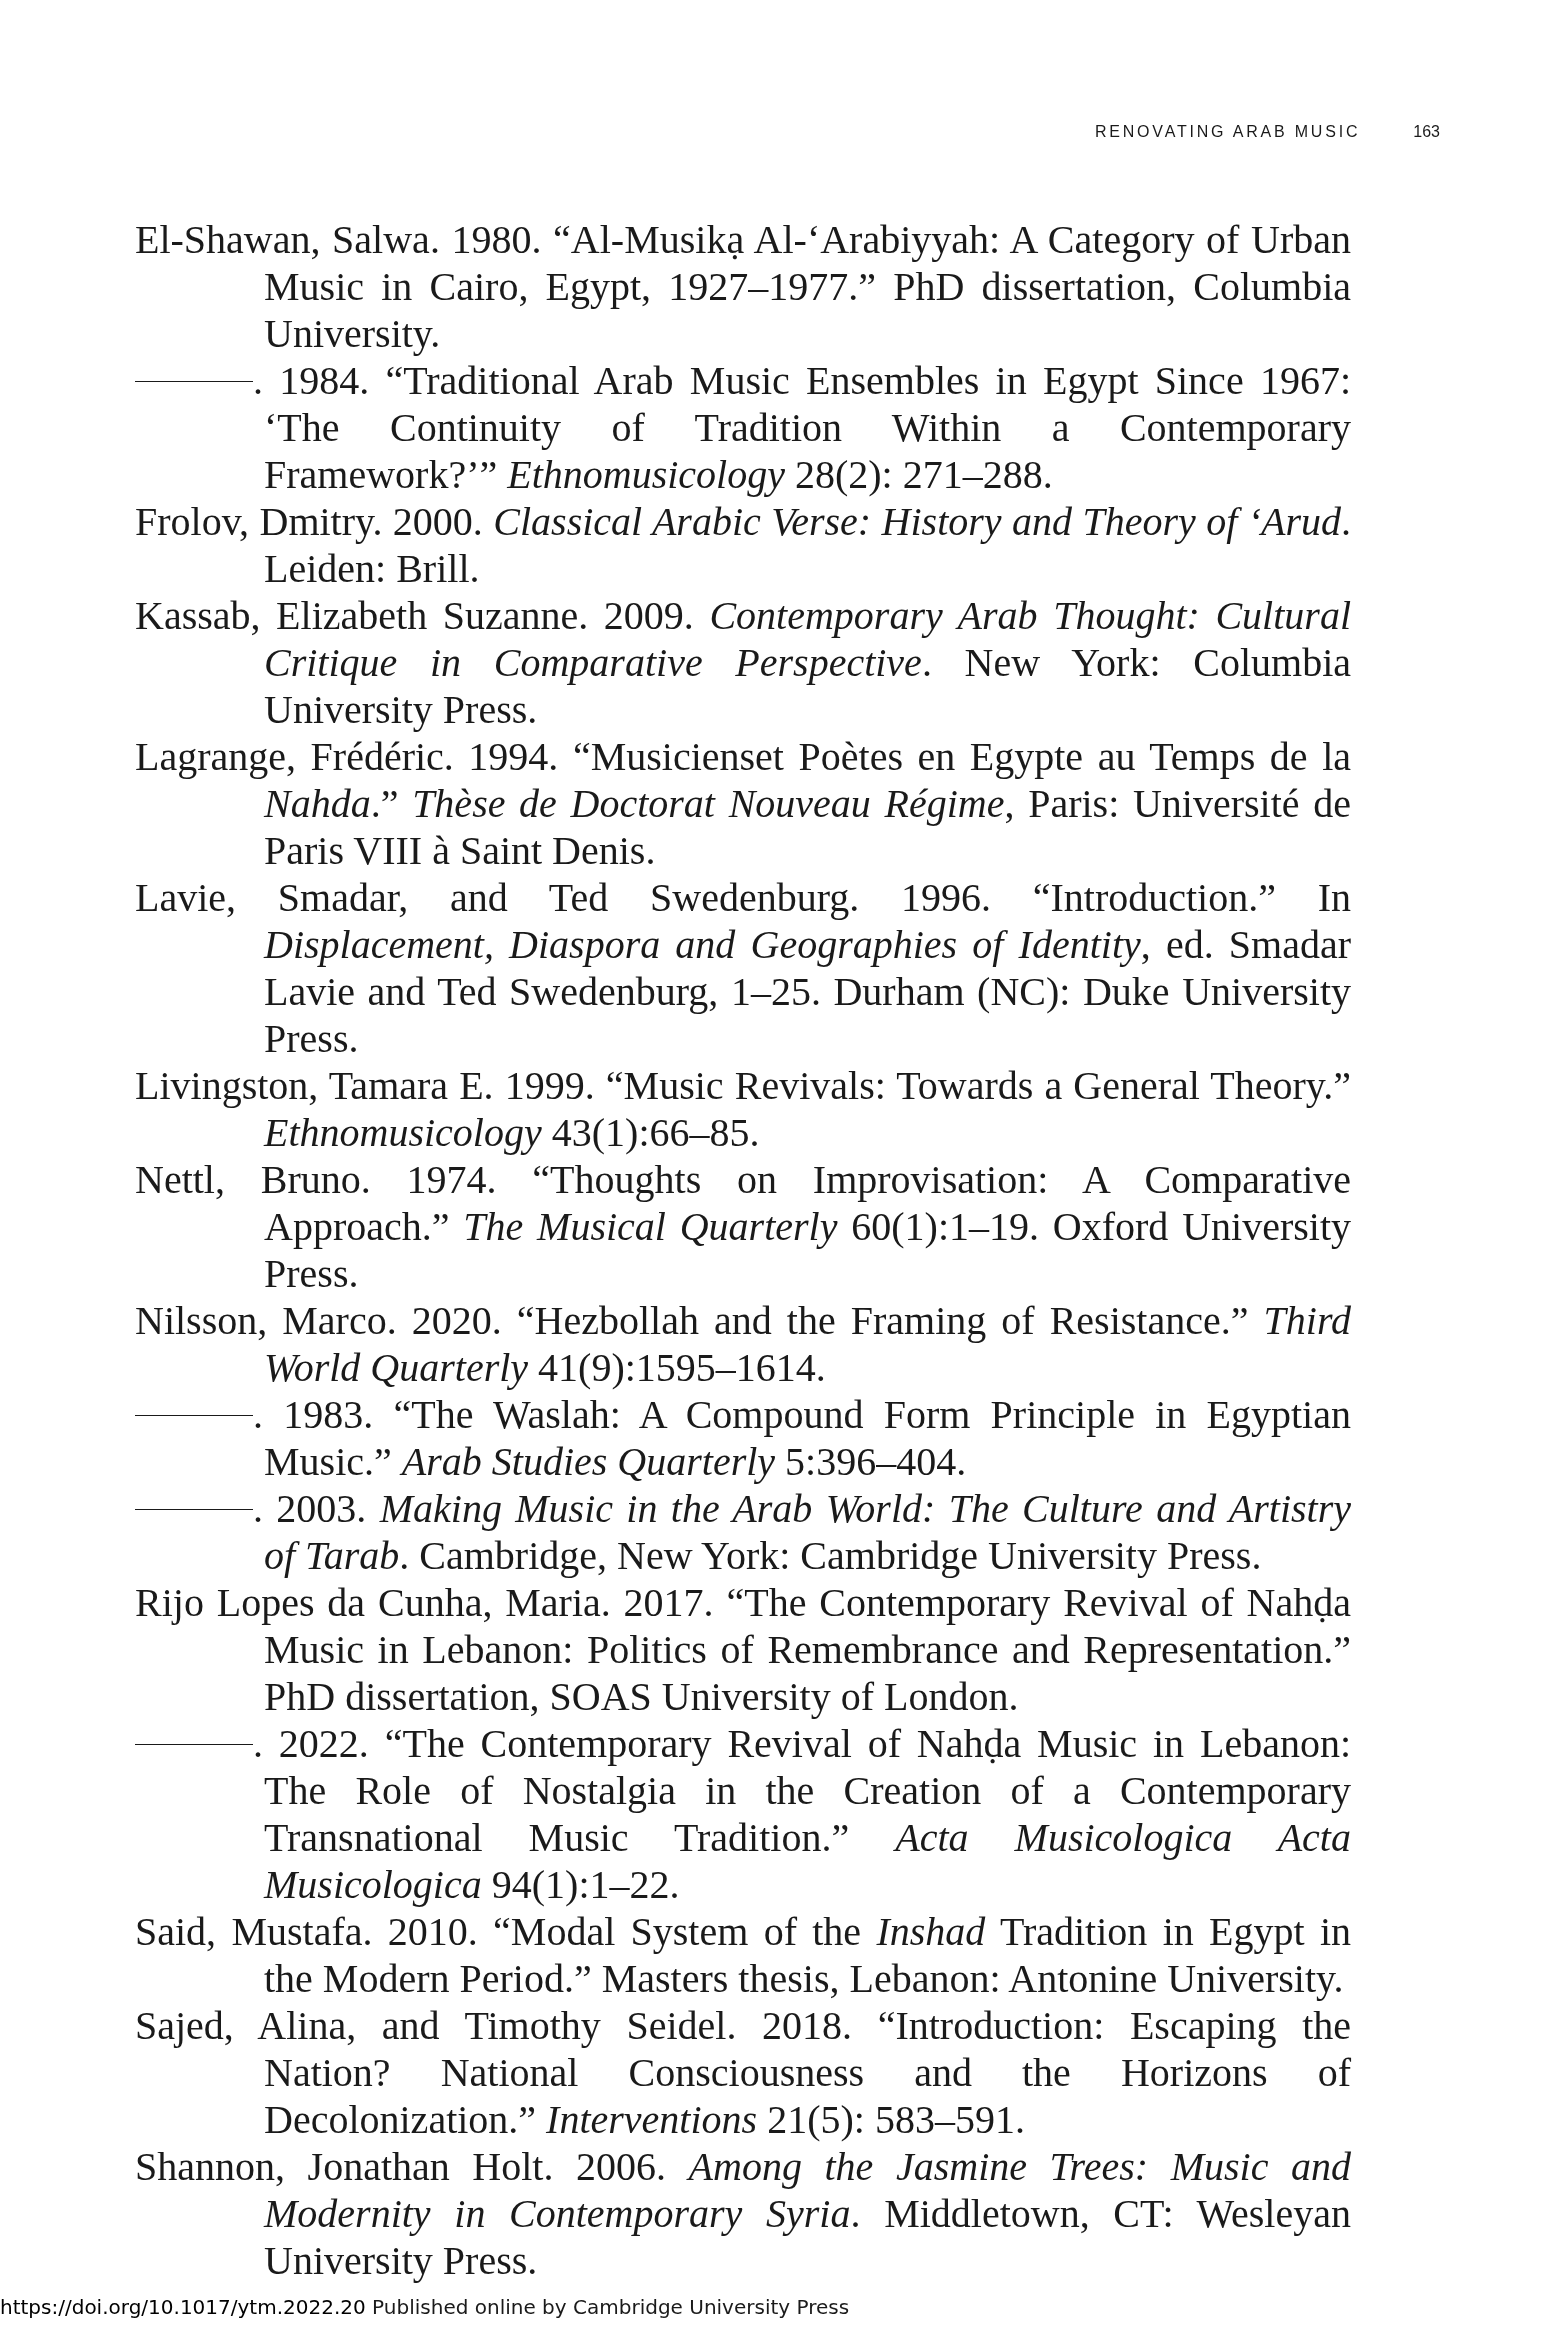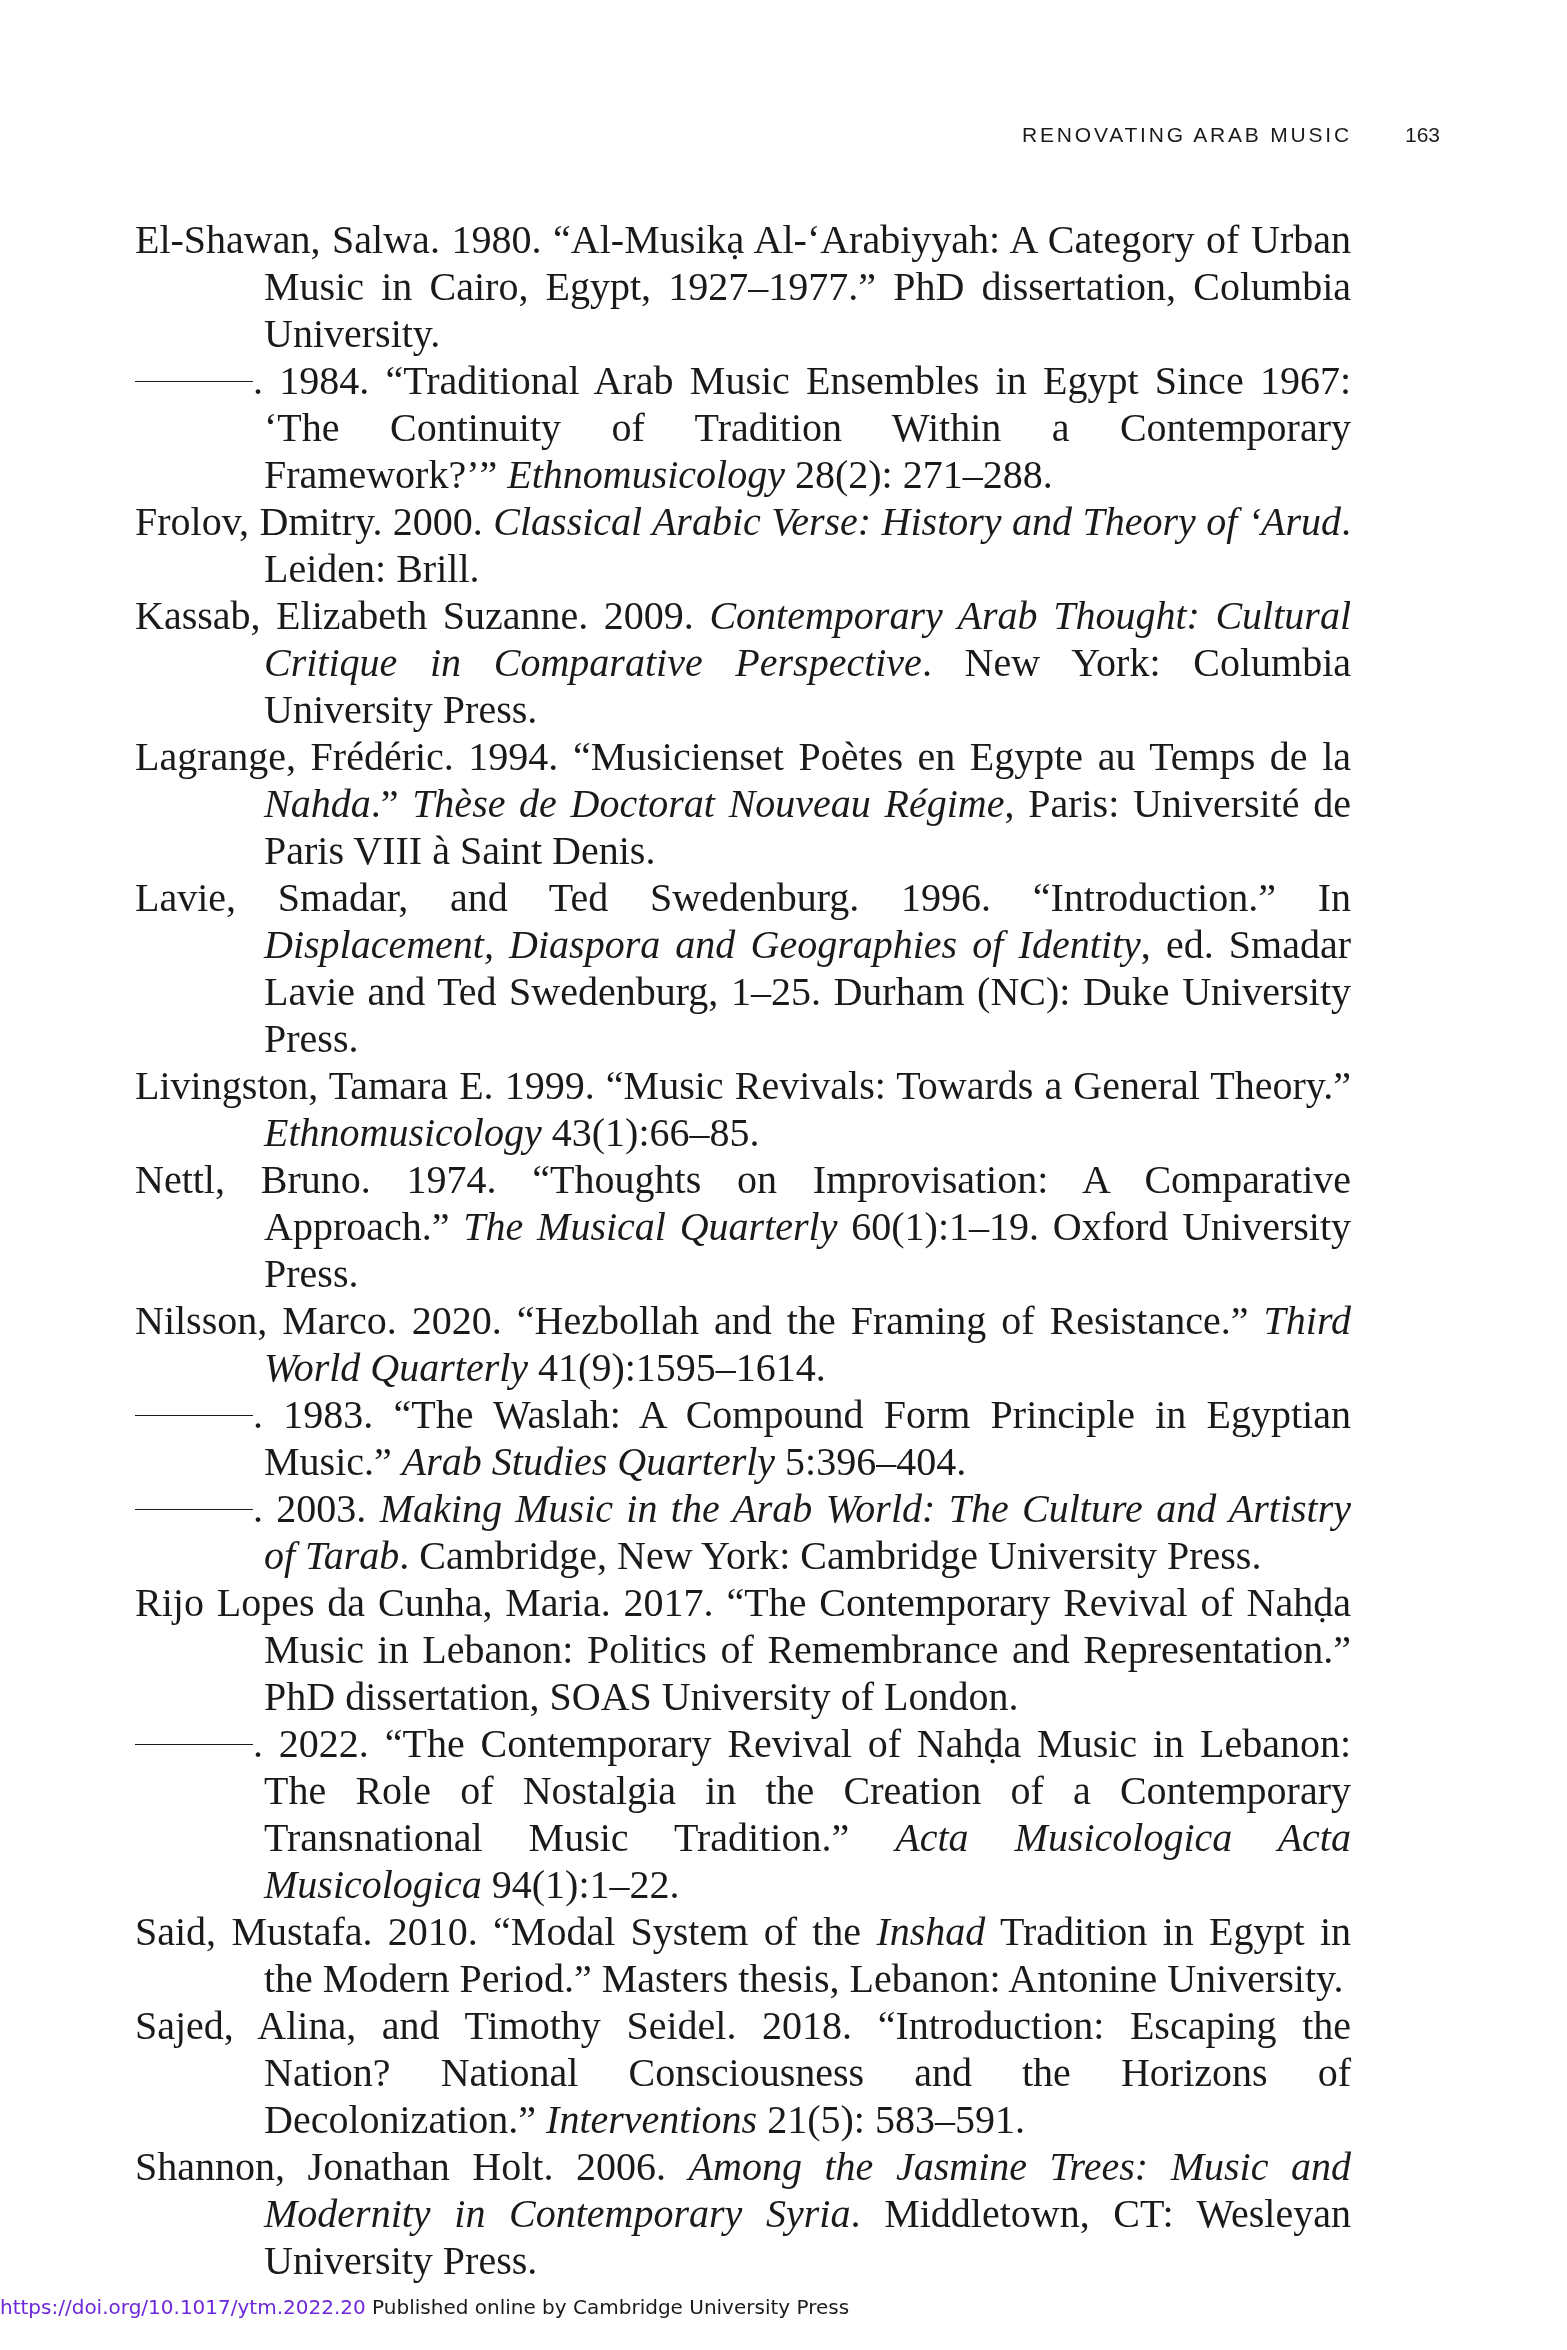--- a/index.html
+++ b/index.html
@@ -1,34 +1,34 @@
 <!DOCTYPE html>
 <html style="font-size:14.7px"><head>
   <meta charset="utf-8">
   <style>
     html, body { margin: 0; padding: 0; background: #ffffff; }
     body { width: 1568px; height: 2351px; position: relative; overflow: hidden; color: #1a1a1a; }
     .running-head {
       position: absolute; top: 123px; left: 918px; width: 522px;
-      font-family: "Liberation Sans", sans-serif; font-size: 21px; letter-spacing: 2.8px;
+      font-family: "Liberation Sans", sans-serif; font-size: 16px; letter-spacing: 2.8px;
       color: #1a1a1a; display: flex; justify-content: flex-end; align-items: baseline; text-align: right;
     }
     .running-head .title { margin-right: 53px; }
     .running-head .page { letter-spacing: 0; }
     .refs {
       position: absolute; top: 216px; left: 135px; width: 1216px;
       font-family: "Liberation Serif", serif; font-size: 40px; line-height: 47px;
     }
     .ref { padding-left: 129px; text-indent: -129px; text-align: justify; margin: 0; }
     .ref .dash { display: inline-block; width: 118px; border-bottom: 1.8px solid #1a1a1a; vertical-align: middle; margin-right: 0; text-indent: 0; position: relative; top: -3.7px; }
     .ref i { }
     .footer {
       position: absolute; top: 2295px; left: 0; font-family: "DejaVu Sans", sans-serif; font-size: 20px; color: #1a1a1a;
     }
-    .footer a { color: #6d28d9; text-decoration: none; }
+    .footer a { color: #000000; text-decoration: none; }
   </style>
 </head>
 <body>
 
 <div class="running-head">
   <span class="title">RENOVATING ARAB MUSIC</span>
   <span class="page">163</span>
 </div>
 
 <div class="refs">

